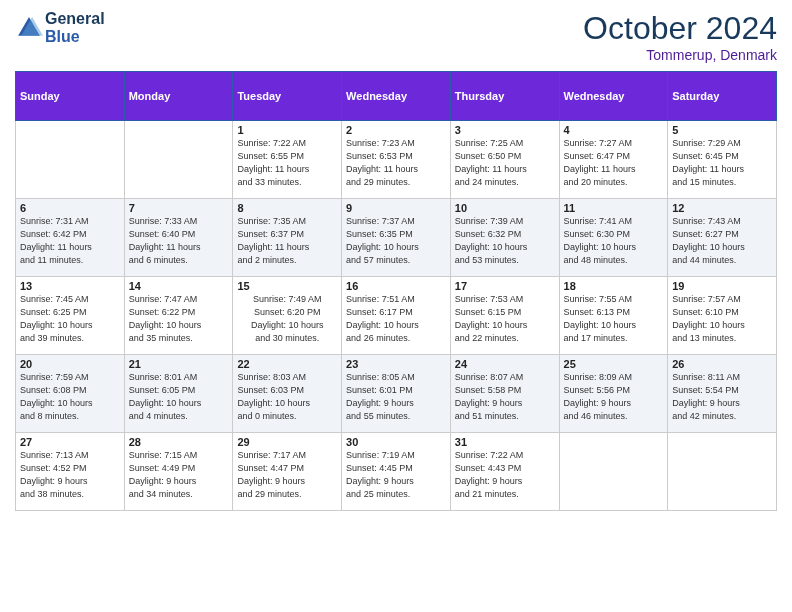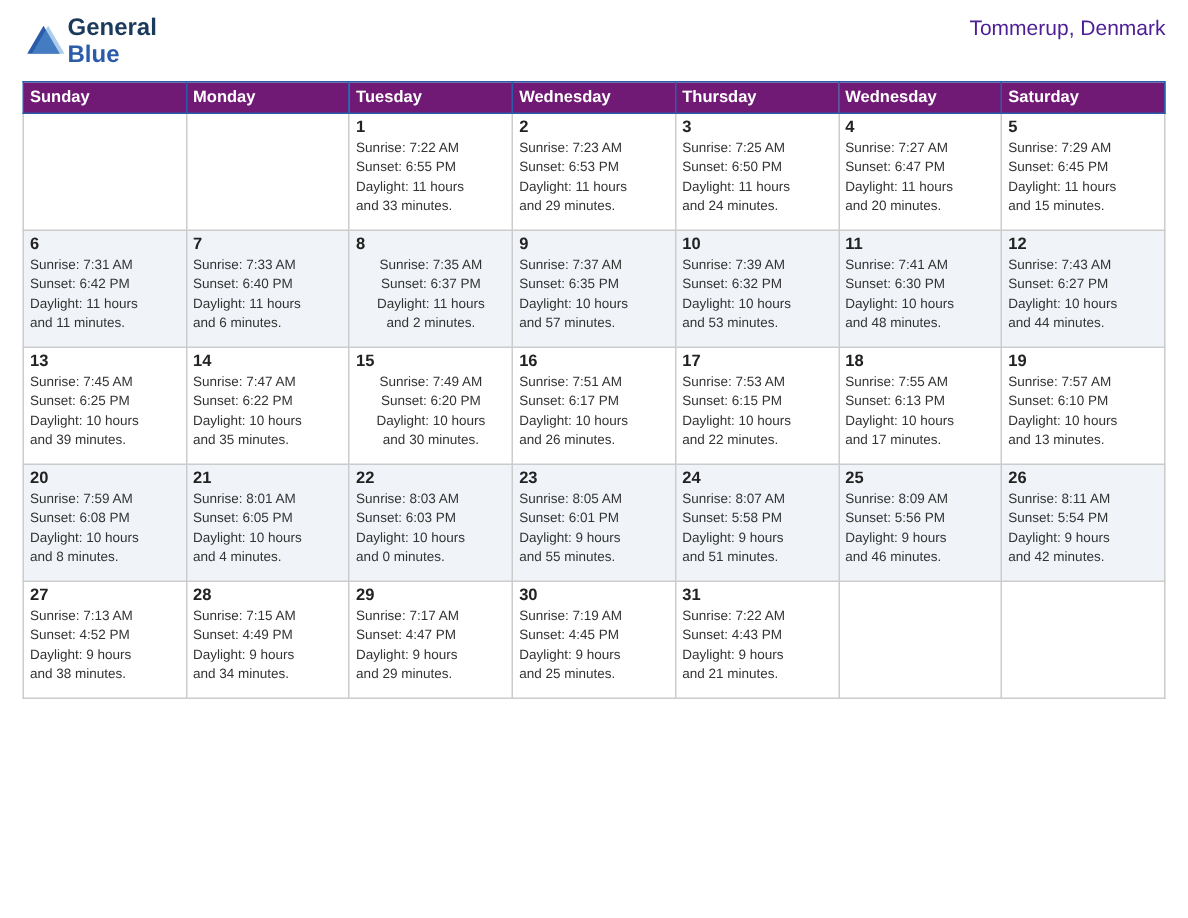--- a/index.html
+++ b/index.html
@@ -42,24 +42,24 @@
     .location {
       font-size: 14px;
       color: #4c1d95;
     }
     table {
       width: 100%;
       border-collapse: collapse;
       table-layout: fixed;
     }
     thead tr th {
-      background: #701a75;
+      background: #6d28d9;
       color: #fff;
       font-size: 11px;
-      padding: 4px 4px;
+      padding: 18px 4px;
       text-align: left;
       border: 1px solid #2a5caa;
     }
     tbody tr td {
       border: 1px solid #ccc;
       vertical-align: top;
       padding: 3px 4px;
       font-size: 9.5px;
       color: #222;
       height: 78px;
@@ -93,20 +93,21 @@
       <svg class="logo-icon" viewBox="0 0 36 36">
         <polygon points="18,4 32,28 4,28" fill="#2a5caa"></polygon>
         <polygon points="22,4 36,28 8,28" fill="#5b9bd5" opacity="0.5"></polygon>
       </svg>
       <div>
         <div style="font-size:16px;font-weight:bold;color:#1a3a5c;">General</div>
         <div style="font-size:16px;font-weight:bold;color:#2a5caa;">Blue</div>
       </div>
     </div>
     <div class="title-block">
+      <div class="month-title">October 2024</div>
       <div class="location">Tommerup, Denmark</div>
     </div>
   </div>
 
   <table>
     <thead>
       <tr>
       <th>Sunday</th>
           <th>Monday</th>
           <th>Tuesday</th>
@@ -166,21 +167,21 @@
           </td>
           <td>
             <span class="day-num">7</span>
             <div class="cell-text" style="white-space: pre-line;">Sunrise: 7:33 AM
 Sunset: 6:40 PM
 Daylight: 11 hours
 and 6 minutes.</div>
           </td>
           <td>
             <span class="day-num">8</span>
-            <div class="cell-text" style="white-space: pre-line; text-align: center;">Sunrise: 7:35 AM
+            <div class="cell-text" style="white-space: pre-line;">Sunrise: 7:35 AM
 Sunset: 6:37 PM
 Daylight: 11 hours
 and 2 minutes.</div>
           </td>
           <td>
             <span class="day-num">9</span>
             <div class="cell-text" style="white-space: pre-line;">Sunrise: 7:37 AM
 Sunset: 6:35 PM
 Daylight: 10 hours
 and 57 minutes.</div>

